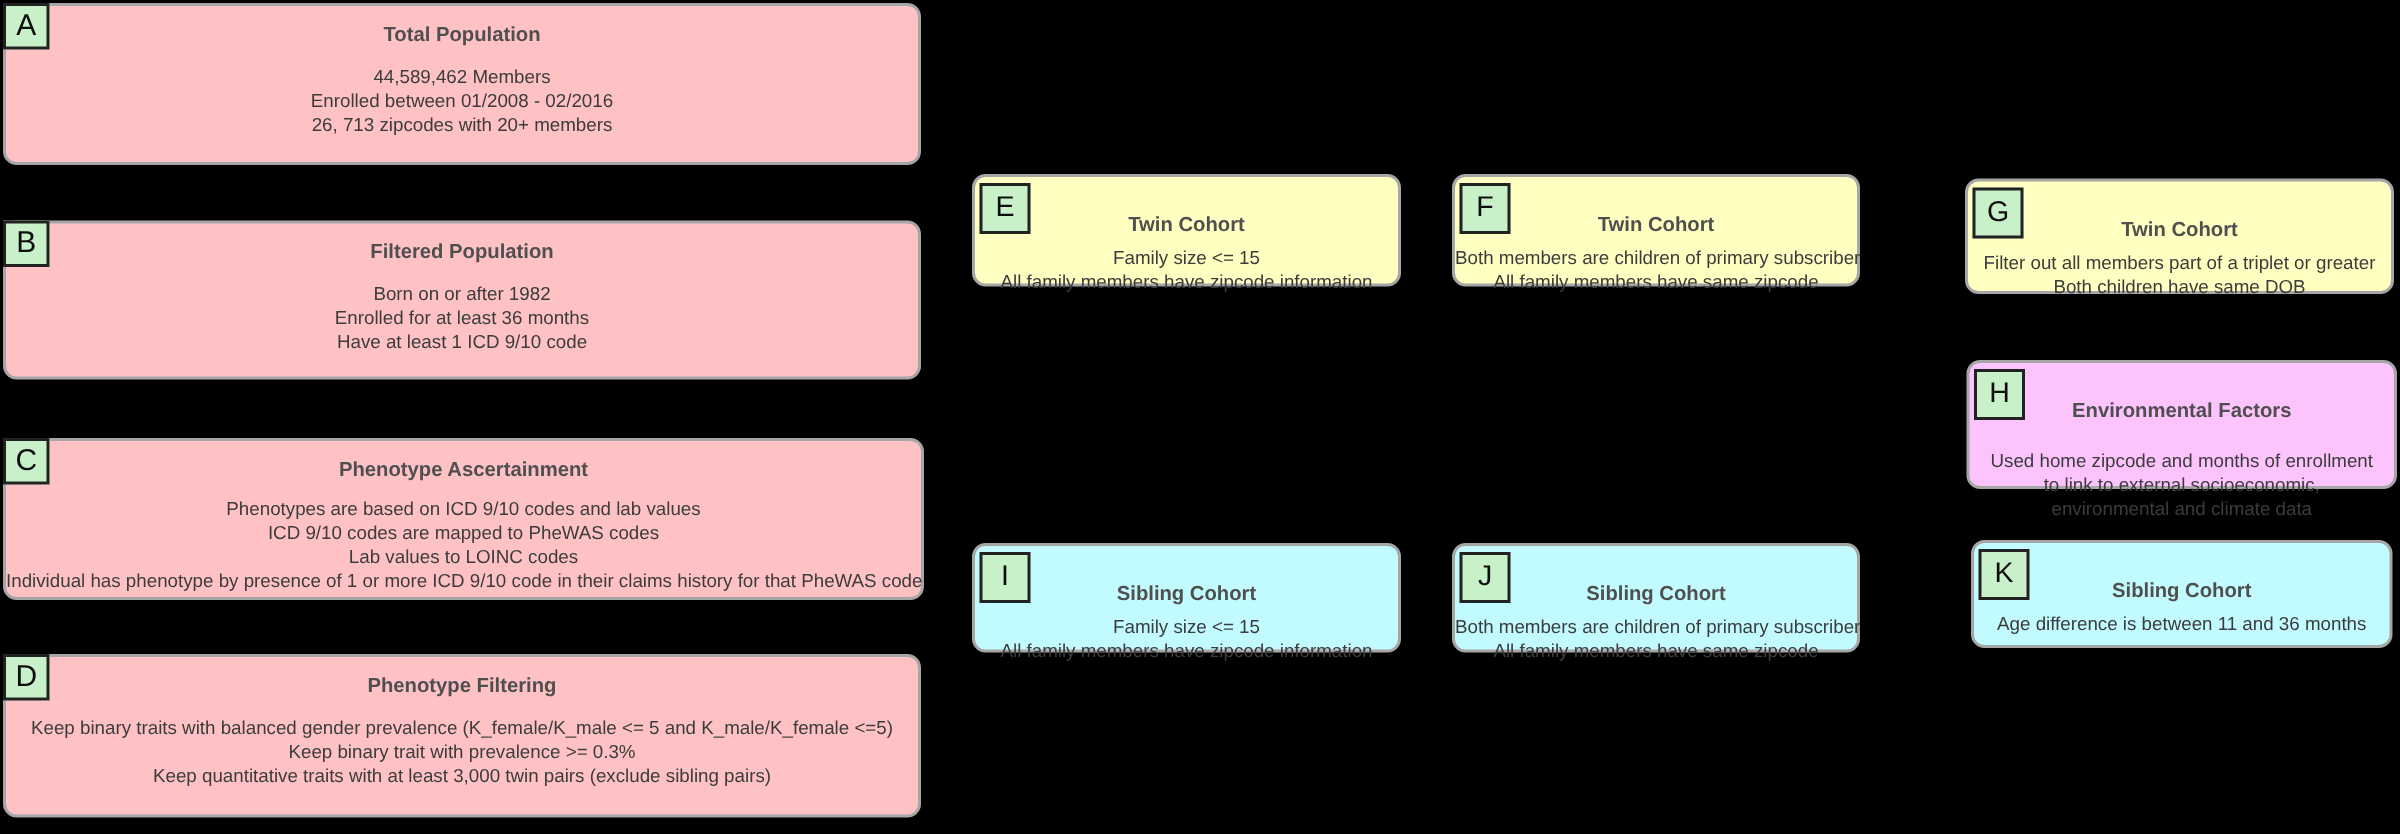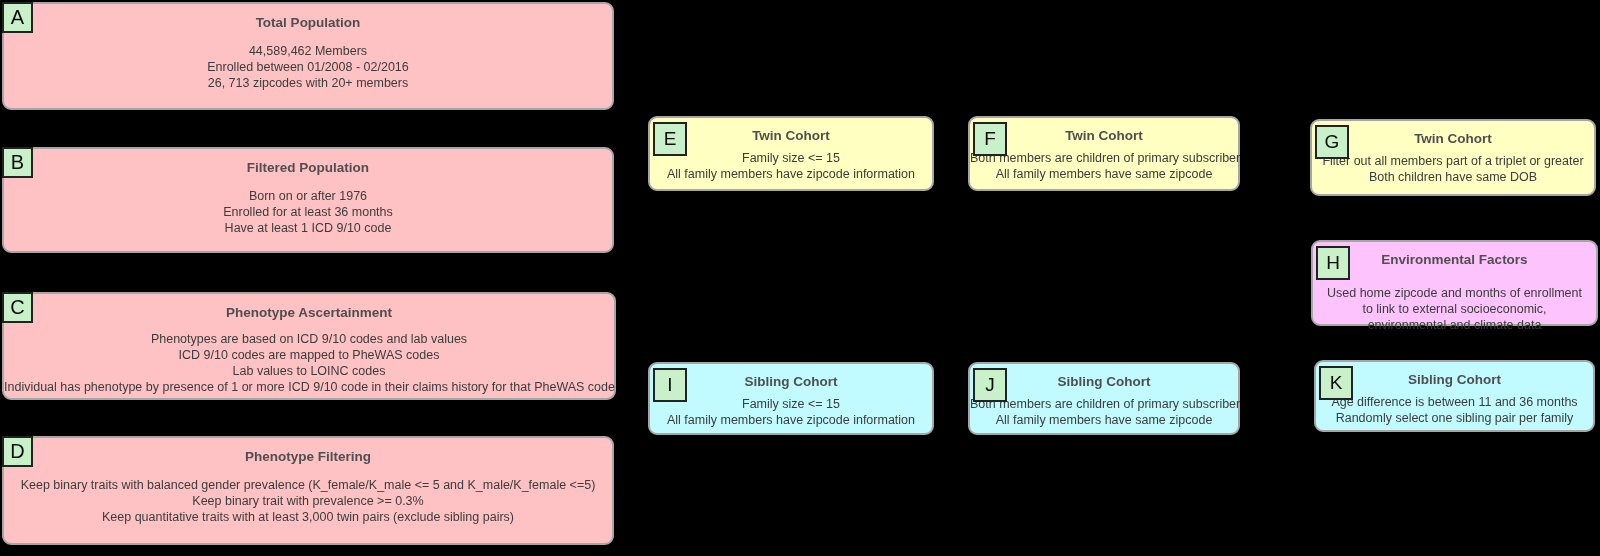--- a/index.html
+++ b/index.html
@@ -34,21 +34,21 @@
     color: #0d0d0d;
     z-index: 2;
   }
   .badge-lg { width: 31px; height: 31px; left: -2px; top: -2px; font-size: 20px; }
   .badge-sm { width: 34px; height: 34px; left: 3px;  top: 4px;  font-size: 19px; }
 
   .title {
     font-weight: bold;
     font-size: 13.5px;
     color: #4f4f4f;
-    padding-top: 10px;
+    padding-top: 24px;
   }
   .col-left .title { padding-top: 11px; }
 
   .body {
     font-size: 12.5px;
     color: #3c3c3c;
     line-height: 16px;
     margin-top: 7px;
   }
   .col-left .body { margin-top: 13px; }
@@ -72,21 +72,21 @@
       <div class="line">26, 713 zipcodes with 20+ members</div>
     </div>
   </div>
 
   <div class="node population col-left" style="left:2px; top:147px; width:612px; height:106px">
     <div class="badge badge-lg">
       <span>B</span>
     </div>
     <div class="title">Filtered Population</div>
     <div class="body">
-      <div class="line">Born on or after 1976</div>
+      <div class="line">Born on or after 1982</div>
       <div class="line">Enrolled for at least 36 months</div>
       <div class="line">Have at least 1 ICD 9/10 code</div>
     </div>
   </div>
 
   <div class="node population col-left" style="left:2px; top:292px; width:614px; height:108px">
     <div class="badge badge-lg">
       <span>C</span>
     </div>
     <div class="title">Phenotype Ascertainment</div>
@@ -175,17 +175,16 @@
     </div>
   </div>
 
   <div class="node sibling" style="left:1314px; top:360px; width:281px; height:72px">
     <div class="badge badge-sm">
       <span>K</span>
     </div>
     <div class="title">Sibling Cohort</div>
     <div class="body">
       <div class="line">Age difference is between 11 and 36 months</div>
-      <div class="line">Randomly select one sibling pair per family</div>
     </div>
   </div>
 
 </div>
 
 </body></html>

